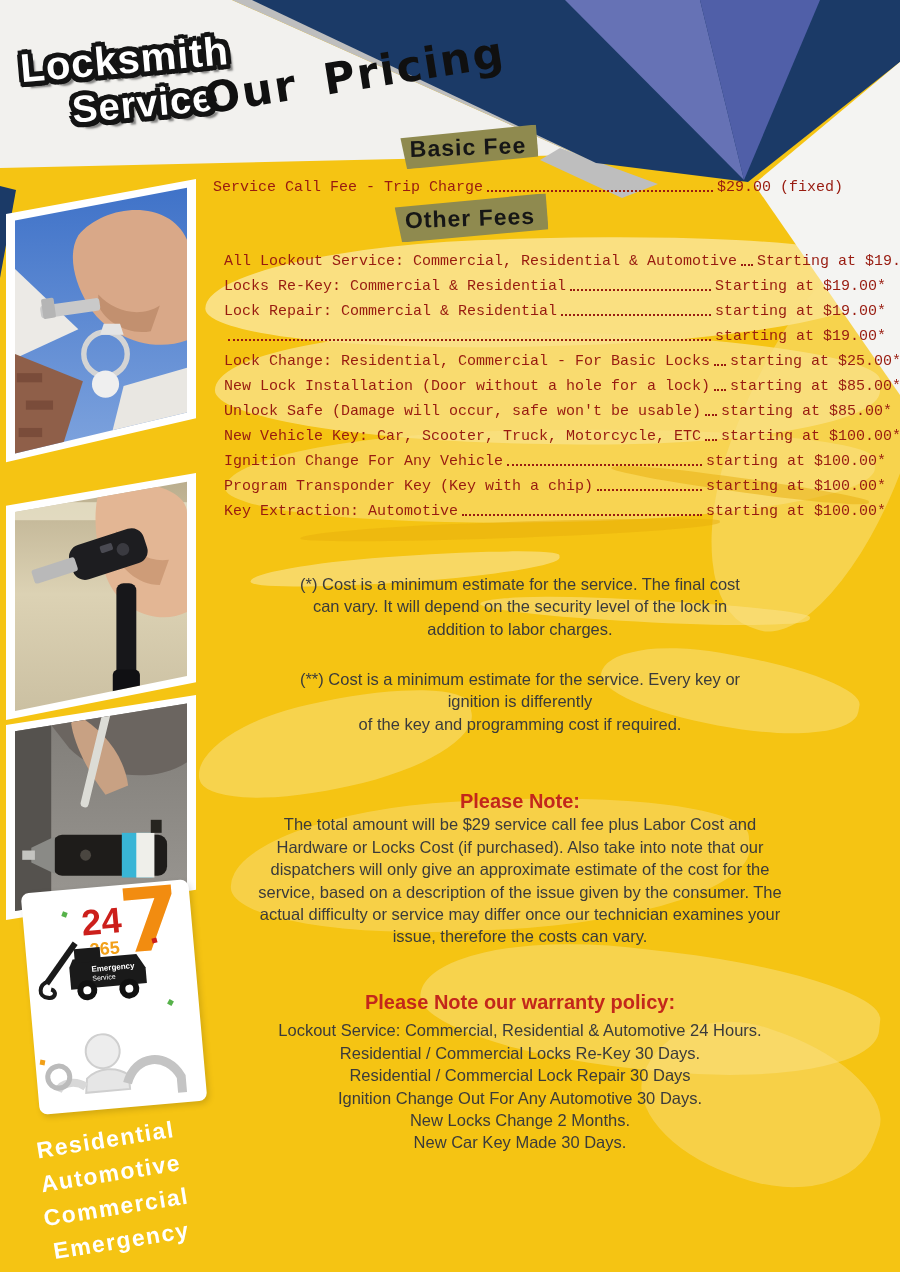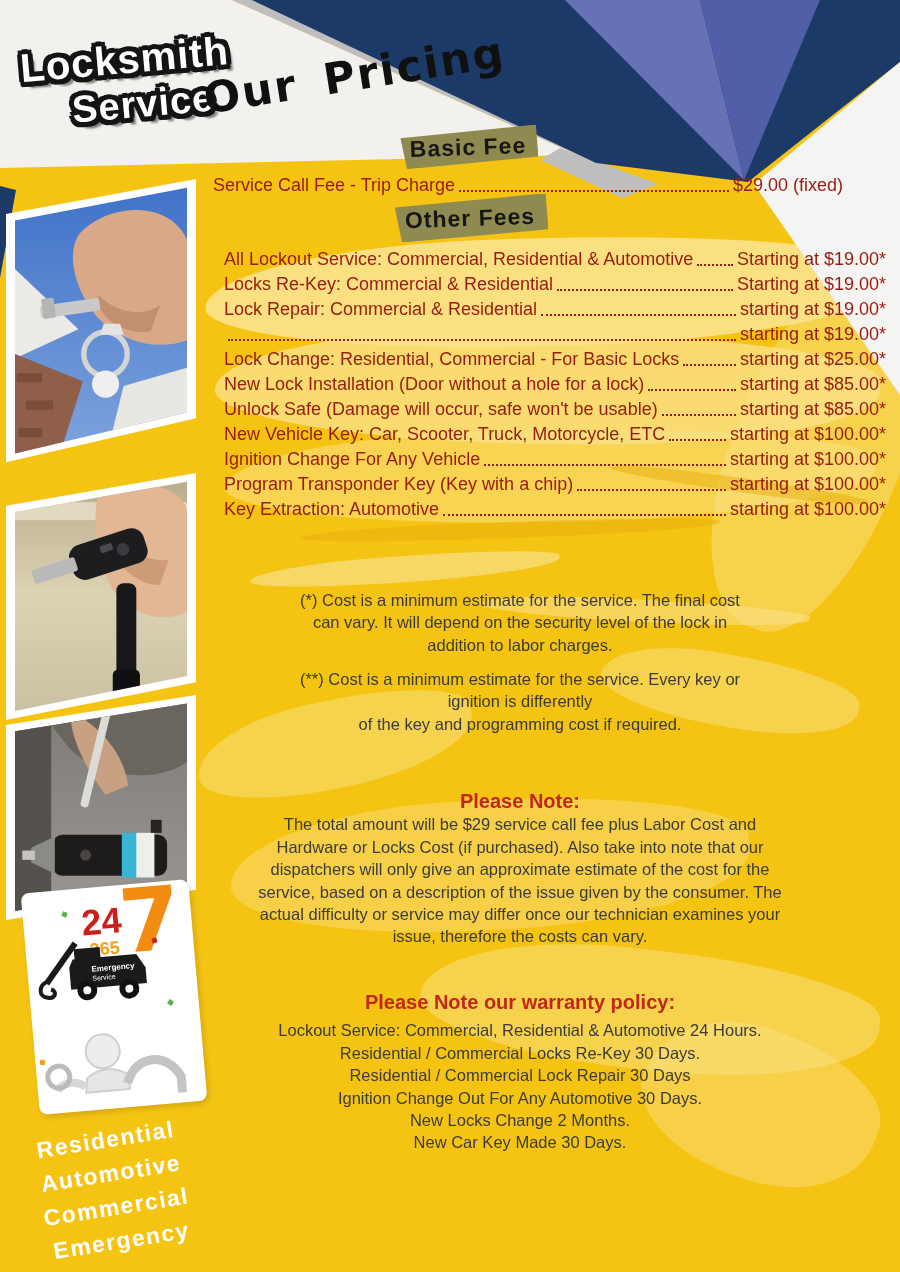--- a/index.html
+++ b/index.html
@@ -41,26 +41,26 @@
     color:#161616;font-weight:bold;font-size:23px;letter-spacing:1px;
   }
   .badge-basic{left:398px;top:127px;width:140px;height:40px;transform:rotate(-2deg);
     clip-path:polygon(2% 22%,99% 0%,100% 80%,6% 100%);}
   .badge-other{left:392px;top:196px;width:156px;height:44px;transform:rotate(-2deg);
     clip-path:polygon(2% 20%,99% 0%,100% 82%,6% 100%);}
   
   .fee-area{position:absolute;z-index:4;color:#981B10;}
   .basic-row{left:213px;top:171px;width:630px;}
   .fee-list{left:224px;top:245px;width:662px;}
-  .fee-row{display:flex;align-items:flex-end;height:25px;font-size:18px;white-space:nowrap;}
+  .fee-row{display:flex;align-items:flex-end;height:25px;font-size:15px;white-space:nowrap;font-family:Liberation Mono, monospace;}
   .fee-row .leader{flex:1;border-bottom:2px dotted #981B10;margin:0 4px;transform:translateY(-4px);min-width:12px;}
   
   .note{position:absolute;z-index:4;left:150px;width:740px;text-align:center;
     color:#3B3B3B;font-size:16.5px;line-height:22.4px;}
-  .note1{top:589px;}
+  .note1{top:573px;}
   .note2{top:668px;}
   .please-note{top:790px;}
   .warranty{top:991px;left:140px;width:760px;}
   .red-head{color:#C3271B;font-weight:bold;font-size:20px;margin-bottom:1px;}
   .warranty .red-head{font-size:20px;margin-bottom:6px;}
   
   .photo{position:absolute;left:6px;z-index:3;background:#fff;}
   .photo .ph-inner{position:absolute;left:9px;top:9px;right:9px;bottom:9px;overflow:hidden;}
   .photo, .photo .ph-inner{clip-path:polygon(0 13%,100% 1%,100% 83%,0 98%);}
   .p1{top:176px;width:190px;height:292px;}

